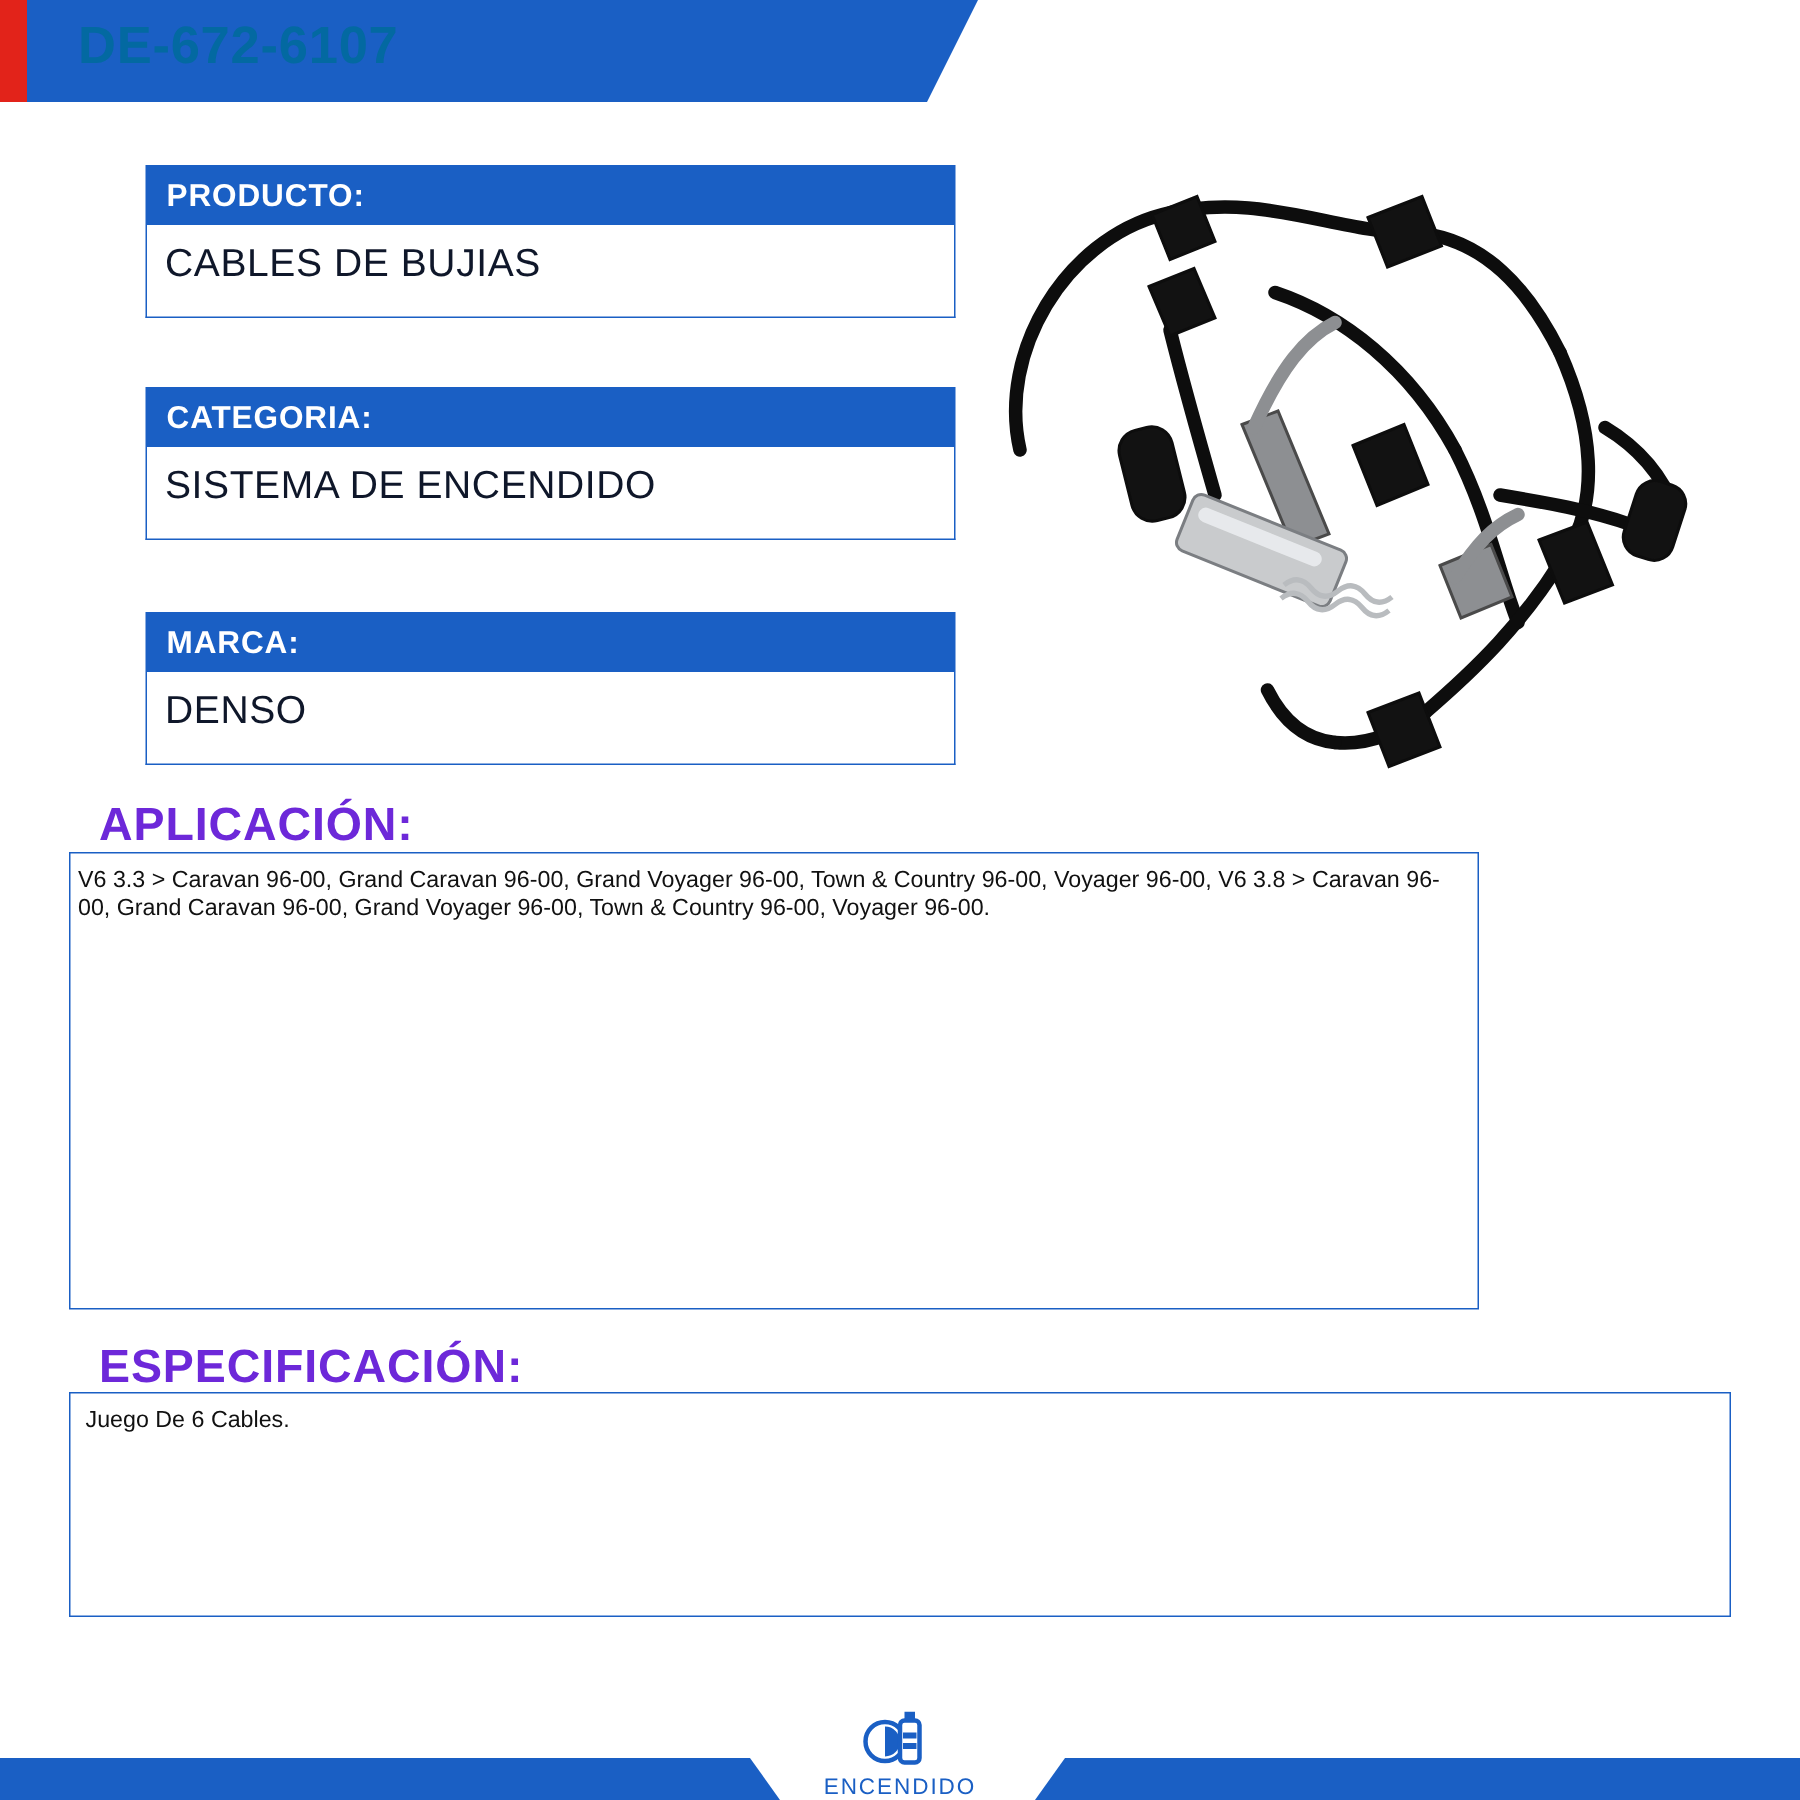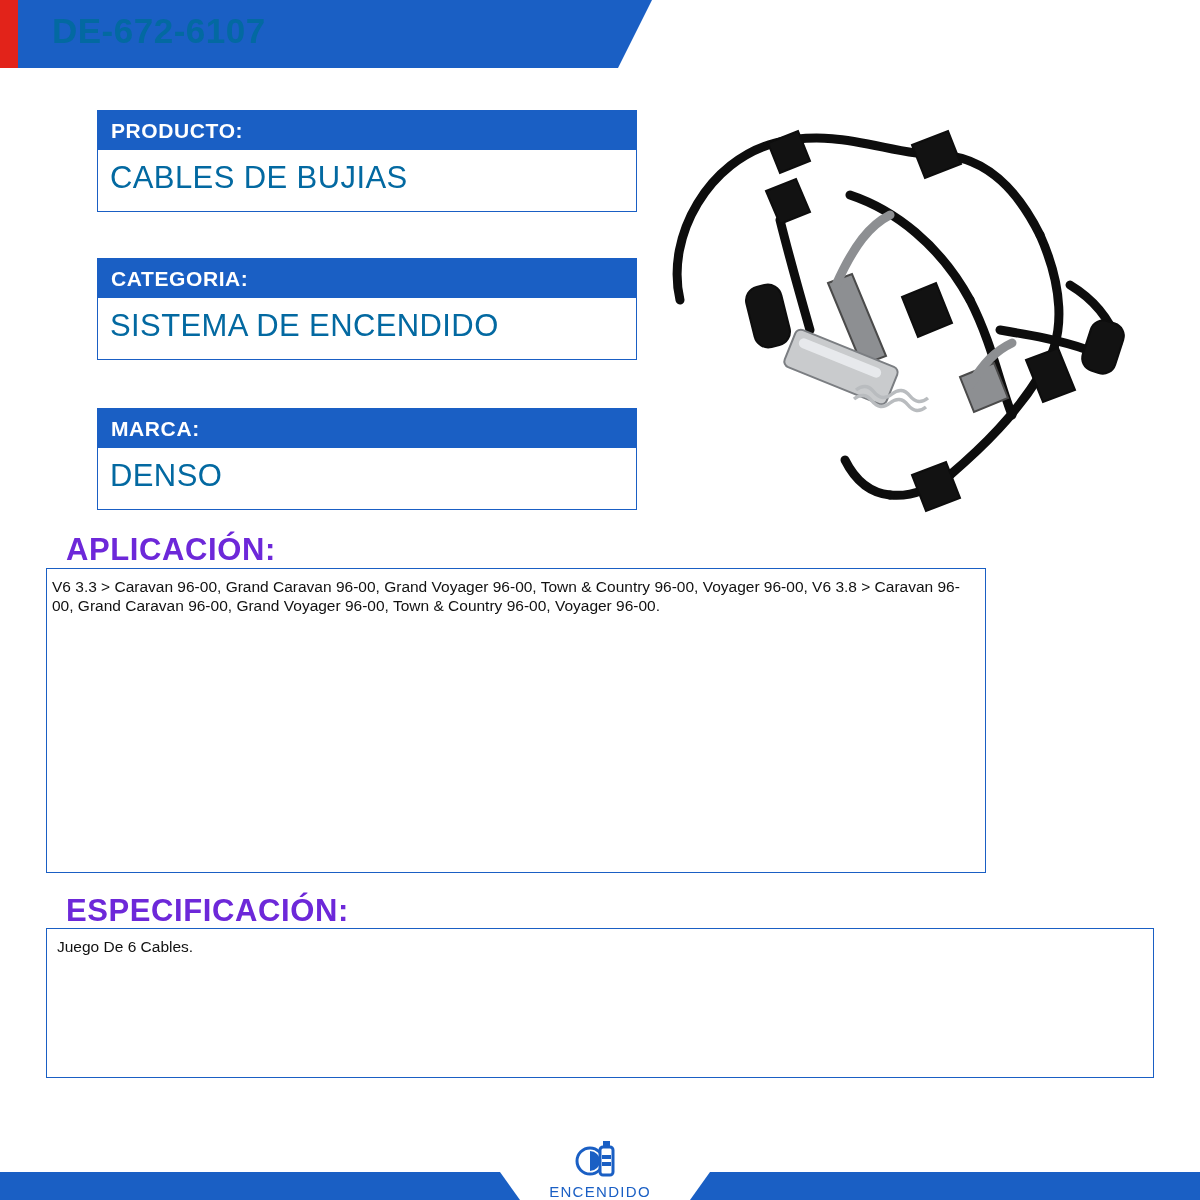--- a/index.html
+++ b/index.html
@@ -64,22 +64,22 @@
     padding: 9px 0 9px 14px;
     height: 40px;
   }
   .info-value-box {
     border: 1px solid #1a5fc4;
     border-top: none;
     height: 62px;
     padding: 10px 0 0 12px;
   }
   .info-value {
-    font-size: 31px;
-    color: #0369a1;
+    font-size: 26px;
+    color: #0f172a;
     letter-spacing: 0.4px;
     white-space: nowrap;
   }
 
   #block-producto { top: 110px; }
   #block-categoria { top: 258px; }
   #block-marca { top: 408px; }
 
   
   .product-image {

